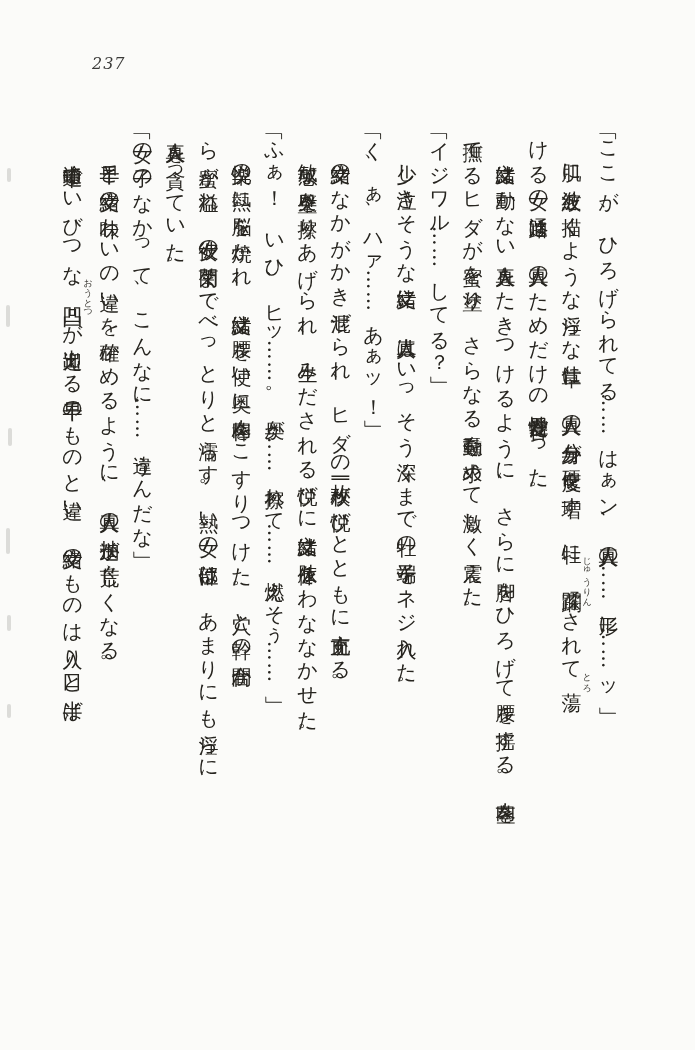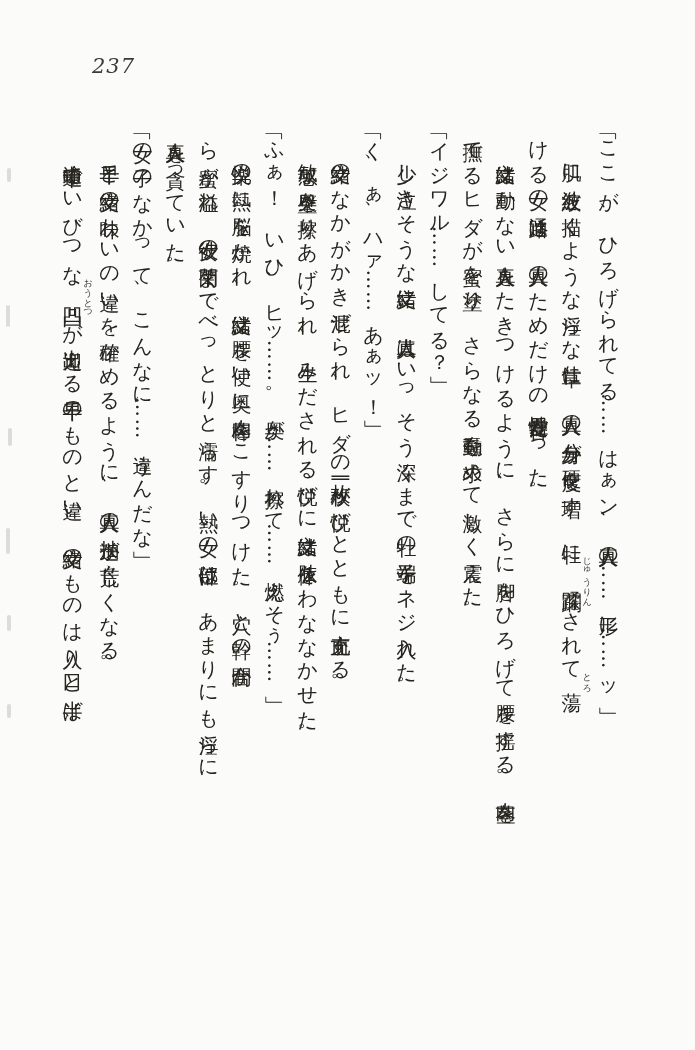--- a/index.html
+++ b/index.html
@@ -15,21 +15,21 @@
     background: #fbfbf9;
     overflow: hidden;
     font-family: "DejaVu Serif", serif;
   }
   .page-number {
     position: absolute;
     top: 54px;
     left: 92px;
     font-family: "DejaVu Serif", serif;
     font-style: italic;
-    font-size: 21px;
+    font-size: 16px;
     color: #3a3a38;
     letter-spacing: 1px;
   }
   .text-block {
     position: absolute;
     top: 127px;
     right: 70px;
     height: 836px;
     width: 561px;
     writing-mode: vertical-rl;

